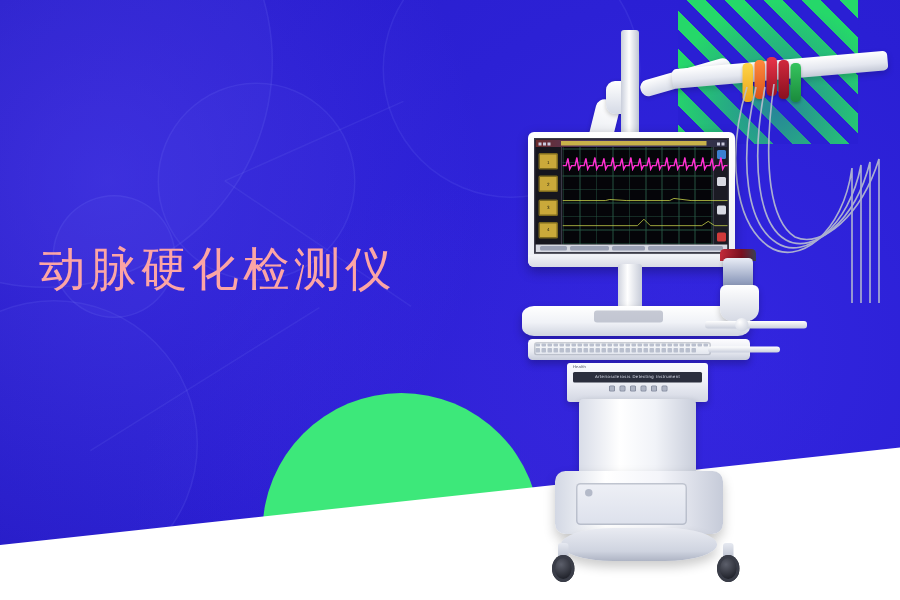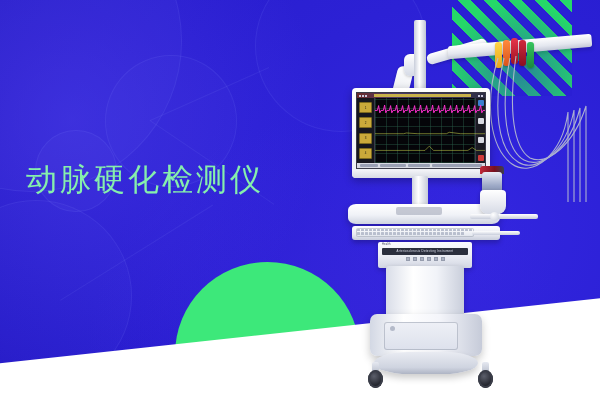--- a/index.html
+++ b/index.html
@@ -71,21 +71,21 @@
     margin:0;
     font-size:50px;line-height:1.04;
     font-weight:bold;color:#ffffff;
     letter-spacing:2px;
     text-shadow:0 2px 10px rgba(0,0,0,.18);
     white-space:nowrap;
   }
   .subtitle{
     margin:12px 0 4px 2px;
     font-size:31px;line-height:1;
-    font-weight:normal;color:#86efac;
+    font-weight:normal;color:#fca5a5;
     letter-spacing:3px;
     white-space:nowrap;
   }
 
   
   .machine{position:absolute;left:330px;top:0;width:270px;height:400px;z-index:6;}
 
   
   .arm-rail{
     position:absolute;left:118px;top:40px;width:144px;height:13px;

